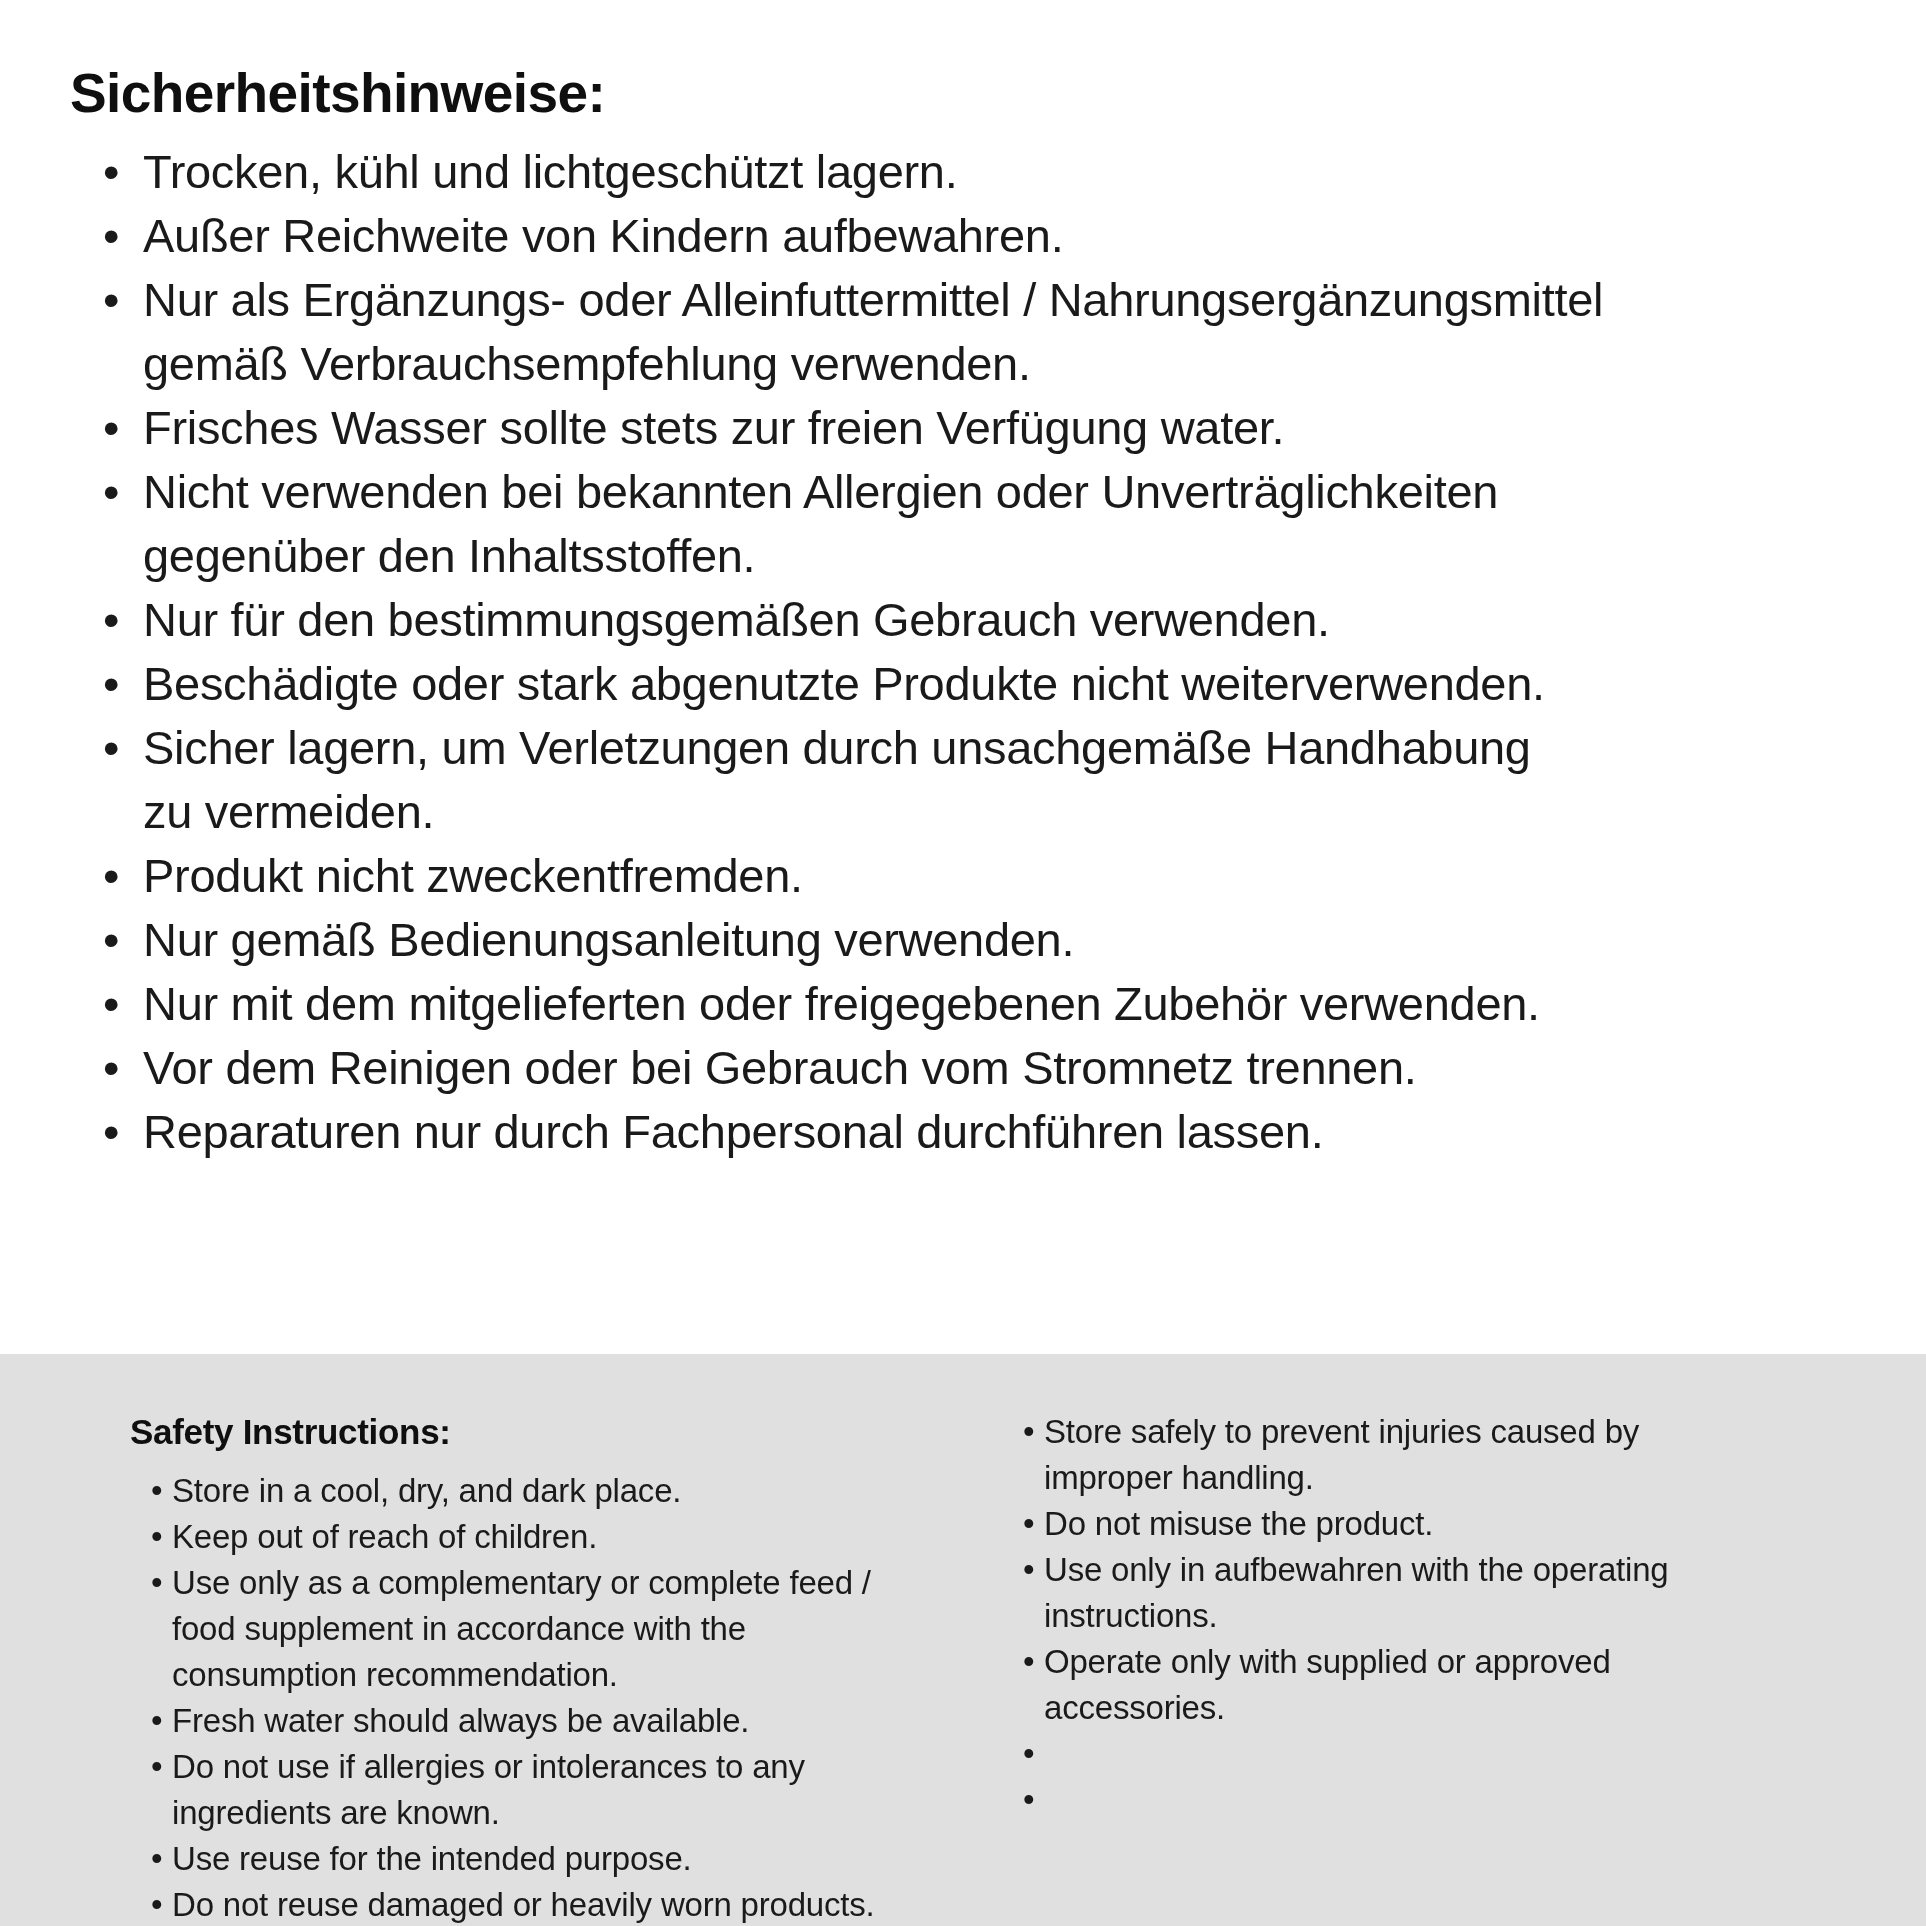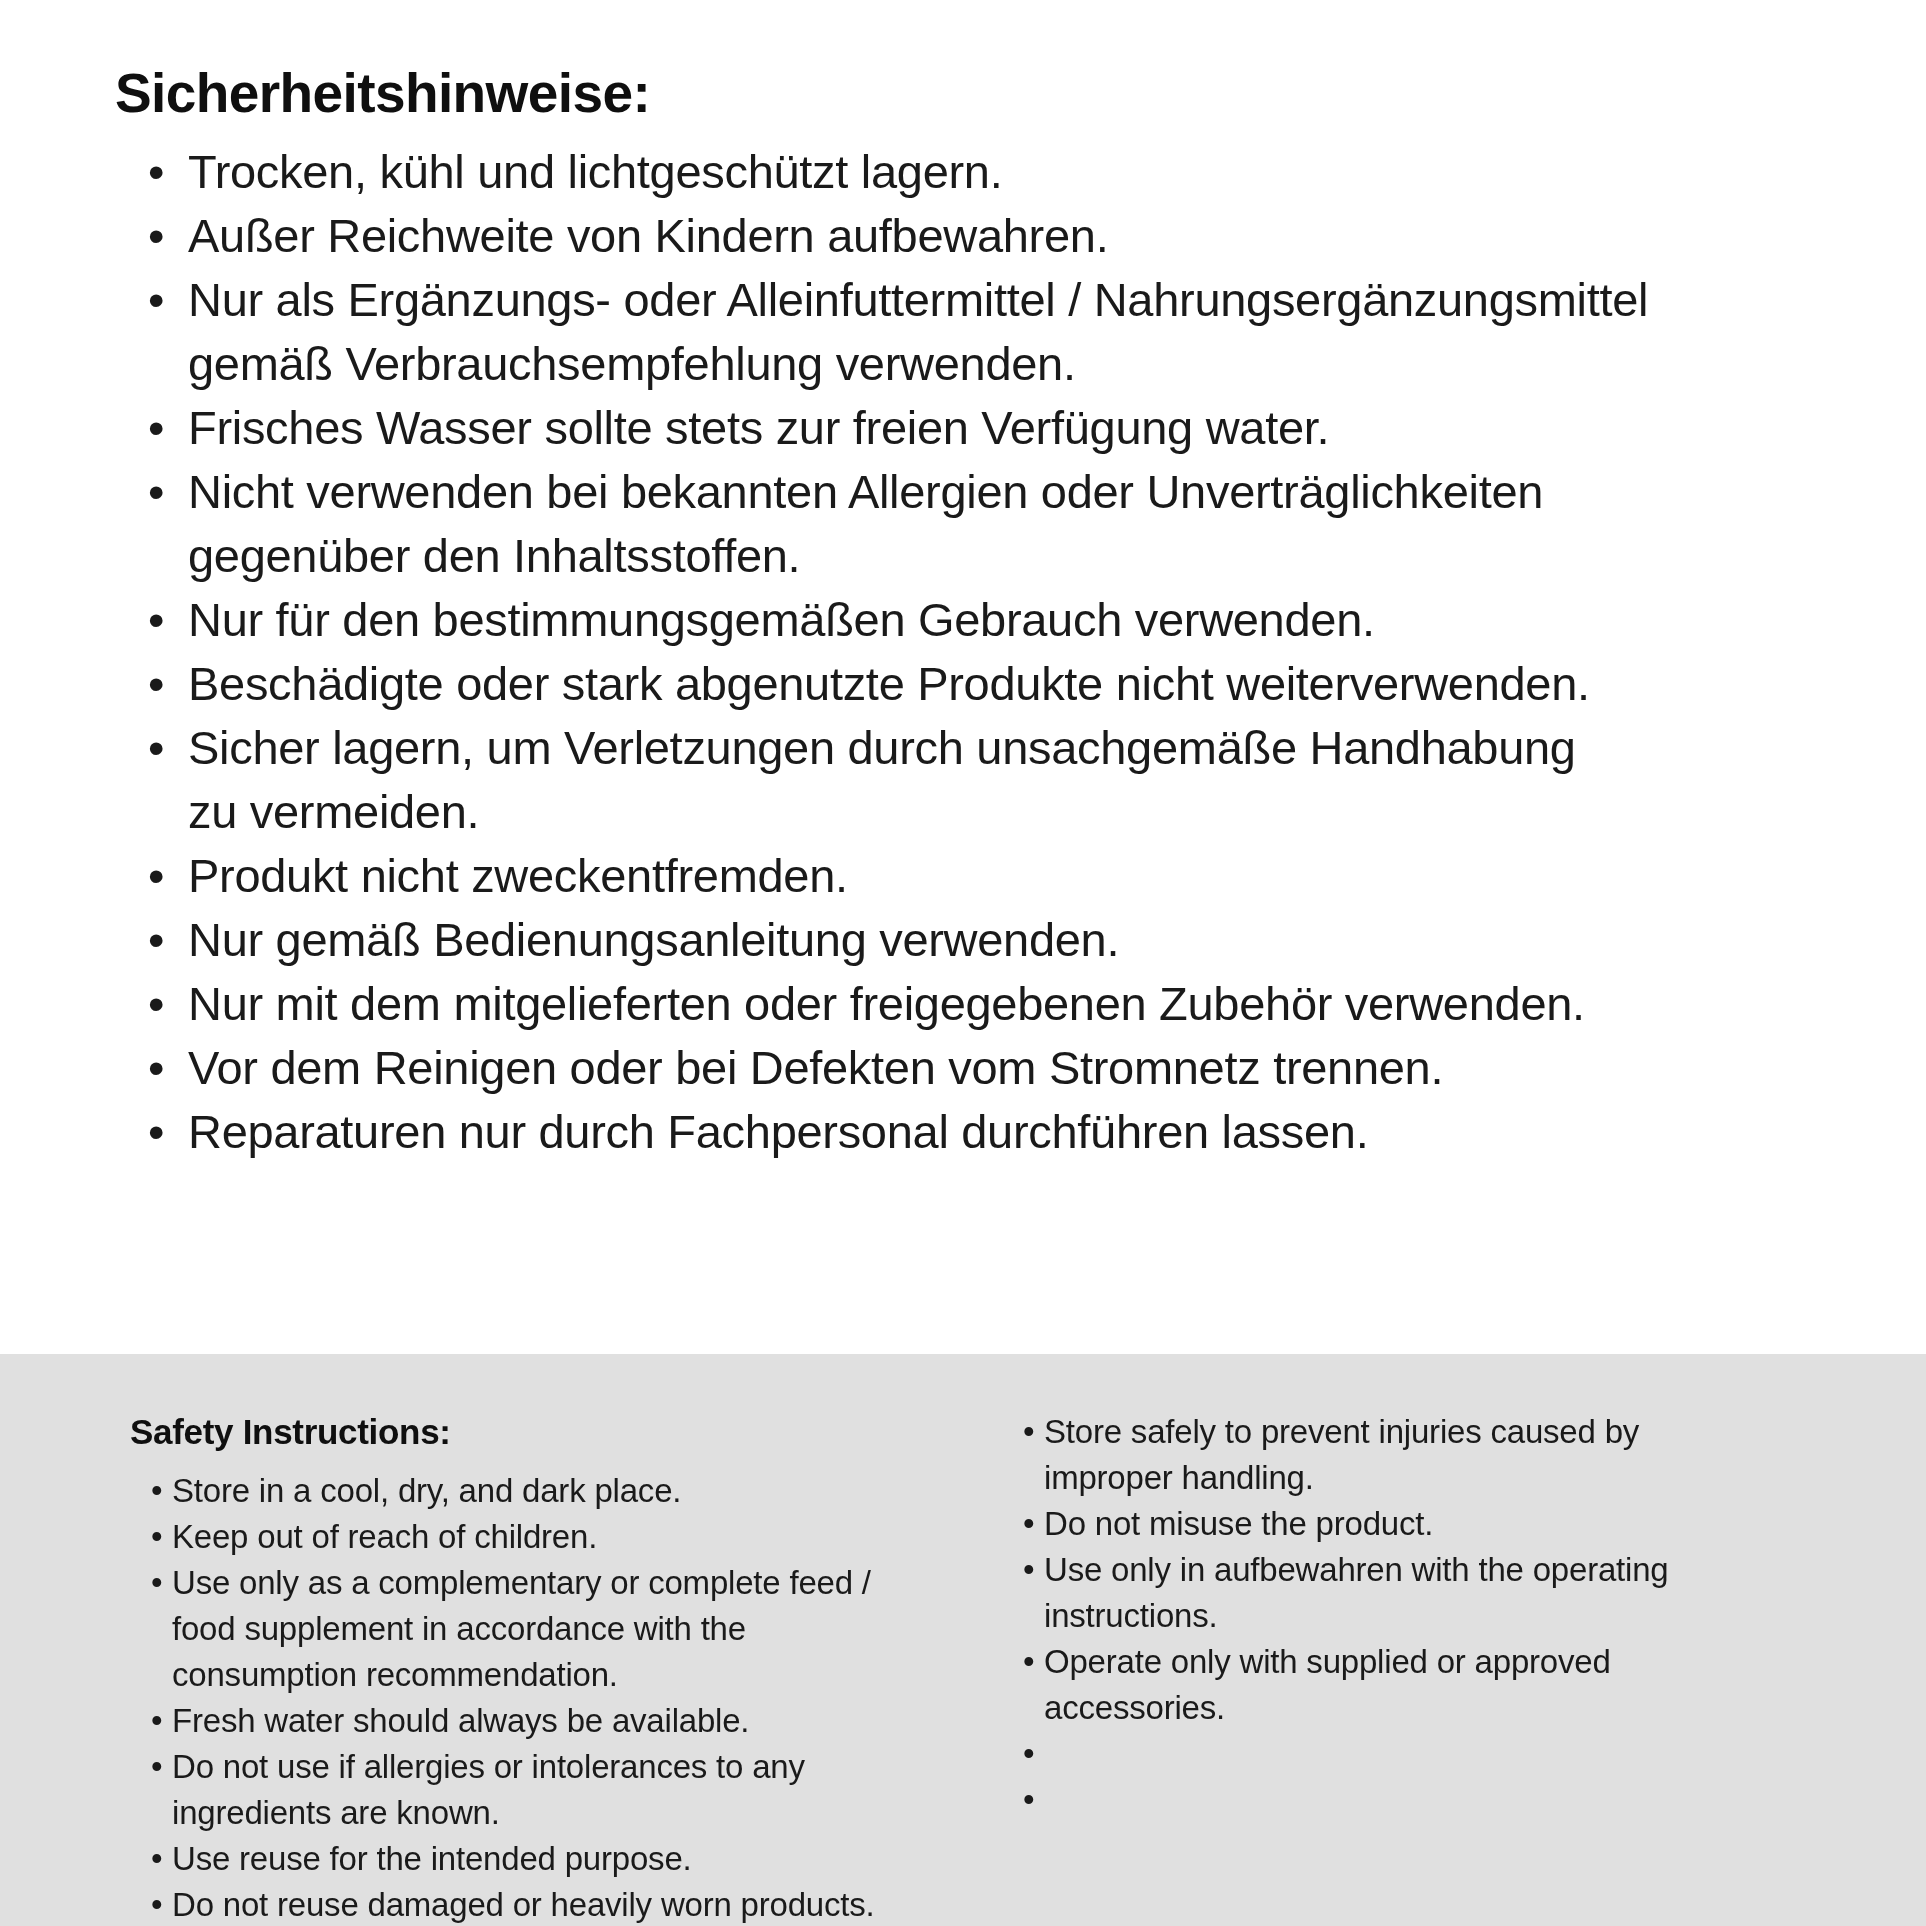--- a/index.html
+++ b/index.html
@@ -15,21 +15,21 @@
     font-family:"Liberation Sans", sans-serif;
     color:var(--text);
     overflow:hidden;
   }
   .page{width:1926px;height:1926px;display:flex;flex-direction:column;}
 
   
   .section-de{
     height:1633px;
     box-sizing:border-box;
-    padding:61px 39px 0 115px;
+    padding:61px 39px 0 70px;
     background:var(--page-bg);
   }
   .de-title{
     margin:0 0 15.4px 0;
     font-size:55px;
     line-height:64px;
     font-weight:700;
     letter-spacing:-0.6px;
     color:var(--heading);
   }
@@ -123,21 +123,21 @@
         <li>
           <span class="bullet">•</span>
           <span class="txt">Nur gemäß Bedienungsanleitung verwenden.</span>
         </li>
         <li>
           <span class="bullet">•</span>
           <span class="txt">Nur mit dem mitgelieferten oder freigegebenen Zubehör verwenden.</span>
         </li>
         <li>
           <span class="bullet">•</span>
-          <span class="txt">Vor dem Reinigen oder bei Defekten vom Stromnetz trennen.</span>
+          <span class="txt">Vor dem Reinigen oder bei Gebrauch vom Stromnetz trennen.</span>
         </li>
         <li>
           <span class="bullet">•</span>
           <span class="txt">Reparaturen nur durch Fachpersonal durchführen lassen.</span>
         </li>
       </ul>
   </section>
 
   <section class="section-en">
     <div class="col-left">

